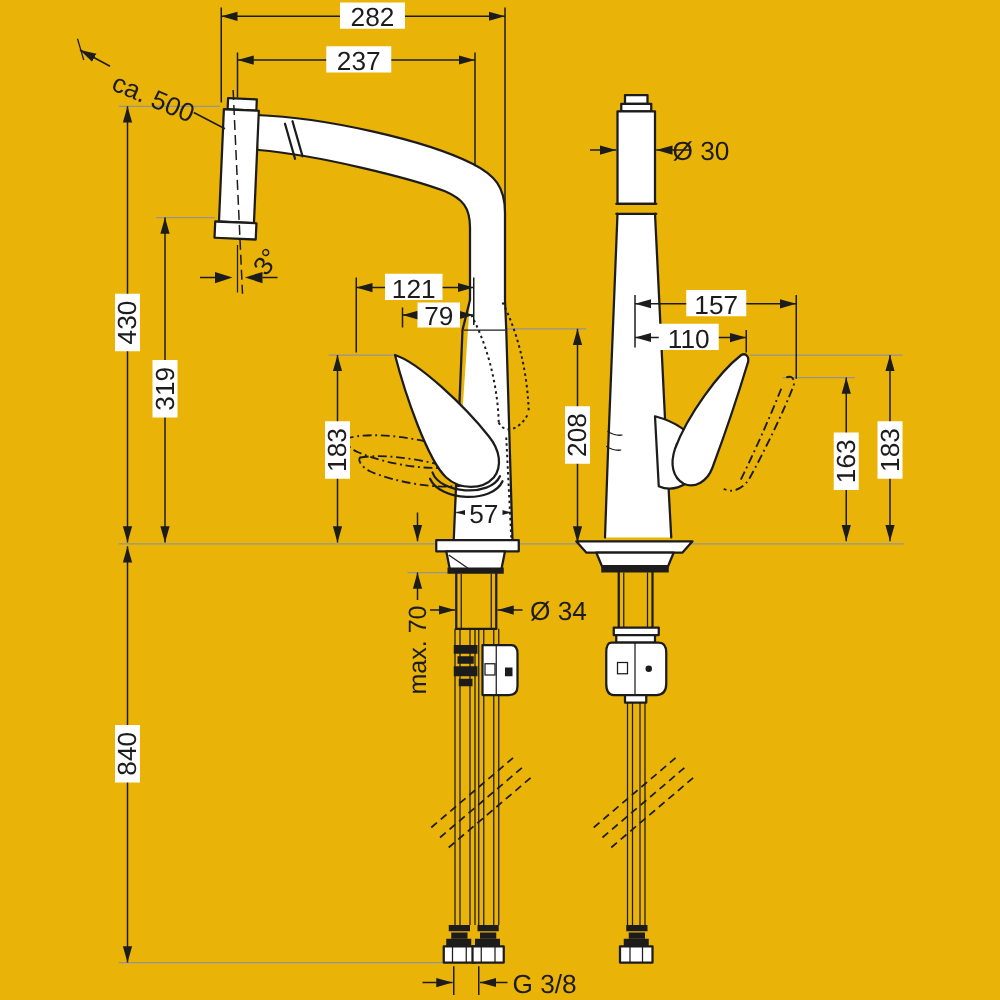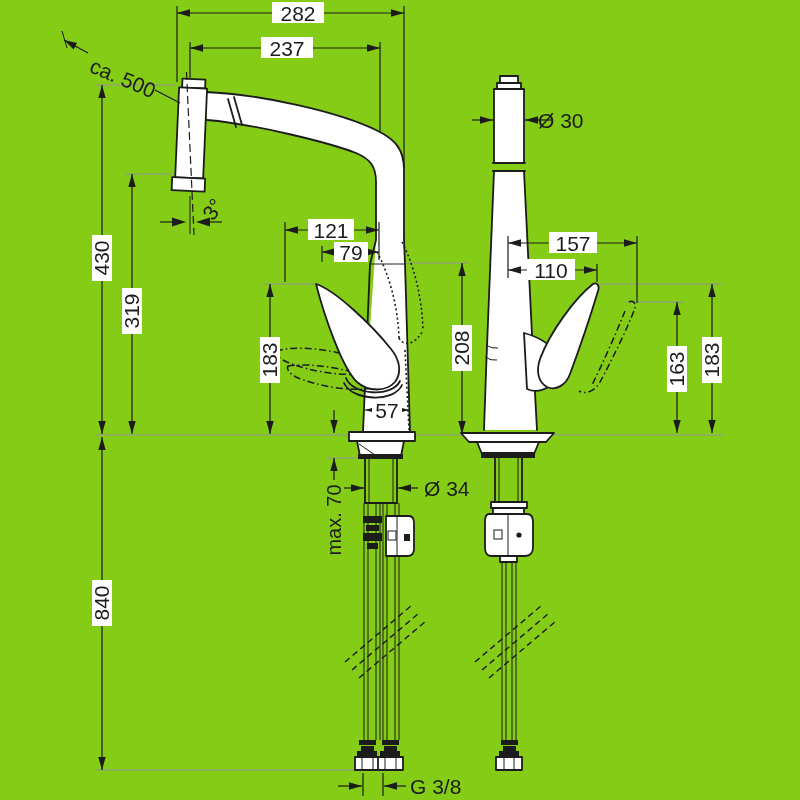--- a/index.html
+++ b/index.html
@@ -1,16 +1,16 @@
 <!DOCTYPE html>
 <html><head>
 <meta charset="utf-8">
 <style>
   html,body{margin:0;padding:0;background:#fff;}
-  #stage{width:800px;height:800px;position:relative;background:#84cc16;overflow:hidden;}
+  #stage{width:800px;height:800px;position:relative;background:#eab308;overflow:hidden;}
   svg{display:block;}
   .out{stroke:#1c1c1c;stroke-width:1.8;fill:none;stroke-linecap:round;stroke-linejoin:round;}
   .outf{stroke:#1c1c1c;stroke-width:1.8;fill:#fff;stroke-linejoin:round;}
   .fill{fill:#fff;stroke:none;}
   .dark{fill:#1c1c1c;stroke:none;}
   .thin{stroke:#1c1c1c;stroke-width:1;fill:none;}
   .dim{stroke:#1c1c1c;stroke-width:1.2;fill:none;}
   .ext{stroke:#949494;stroke-width:1;fill:none;}
   .dash{stroke:#1c1c1c;stroke-width:1.2;fill:none;stroke-dasharray:8 4;}
   .dashdot{stroke:#1c1c1c;stroke-width:1.5;fill:none;stroke-dasharray:7 3 1.5 3;}

